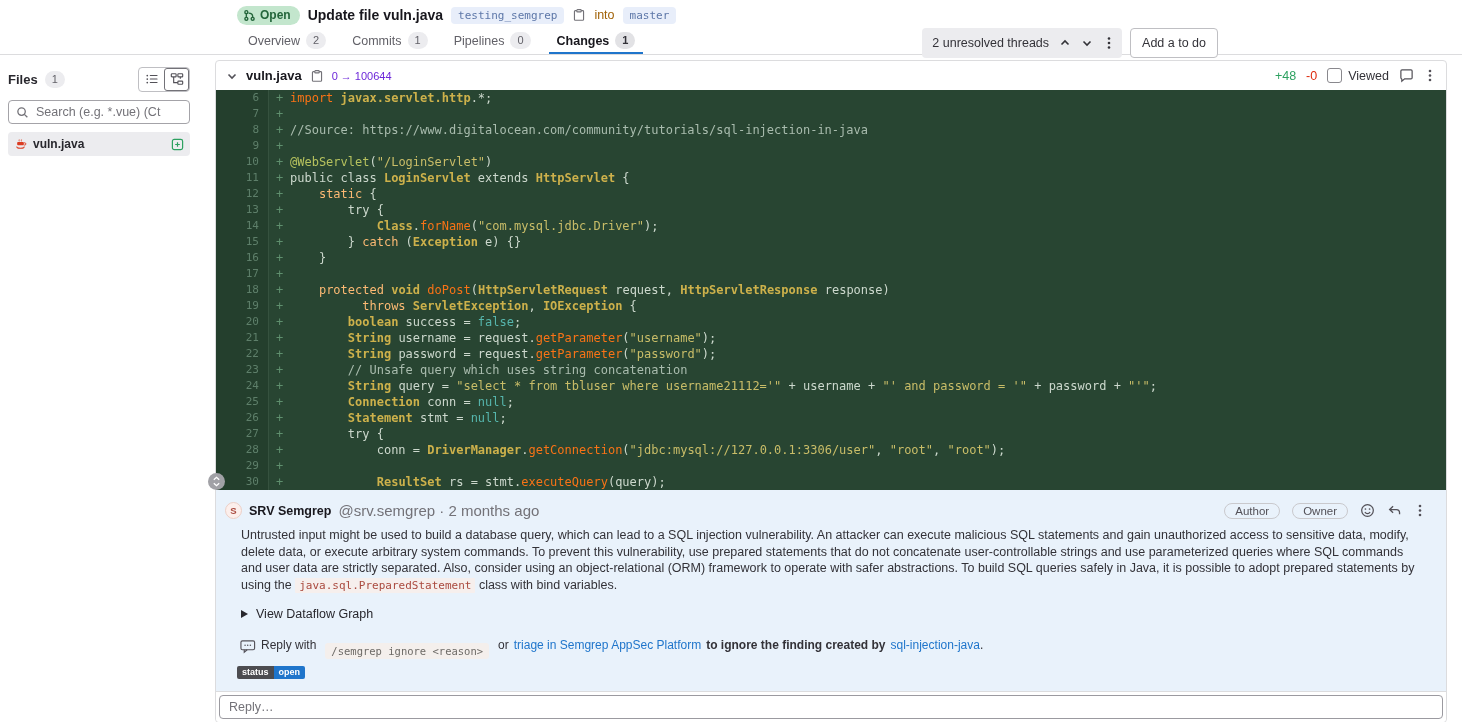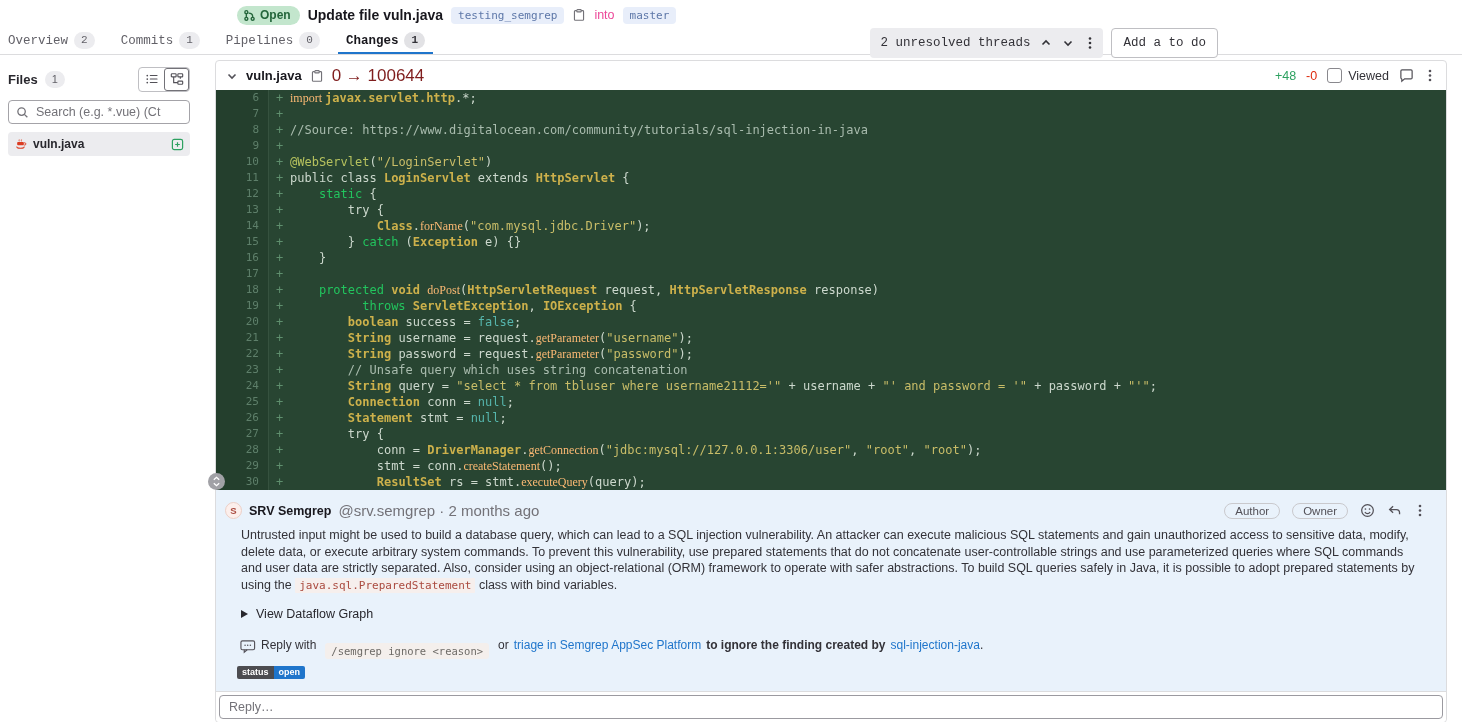--- a/index.html
+++ b/index.html
@@ -11,24 +11,24 @@
   }
   svg { display:block; }
 
   
   .topbar-row1 { display:flex; align-items:center; gap:8px; padding:6px 0 3px 237px; height:27px; }
   .state-badge { display:inline-flex; align-items:center; gap:4px; background:#c3e6cd; color:#24663b;
     border-radius:10px; padding:0 9px 0 6px; height:19px; font-size:12px; font-weight:700; }
   .mr-title { font-size:14px; font-weight:700; color:#18171d; }
   .ref-chip { font-family:"DejaVu Sans Mono",monospace; font-size:11px; background:#e8eefa; color:#5d77a8;
     padding:2px 7px; border-radius:4px; }
-  .into-label { color:#ec4899; }
+  .into-label { color:#a16207; }
   .icon-gray { color:#737278; }
 
-  .tabs-row { position:relative; border-bottom:1px solid #dcdcde; display:flex; gap:10px; height:28px;font-family:Liberation Mono, monospace; }
+  .tabs-row { position:relative; border-bottom:1px solid #dcdcde; padding-left:240px; display:flex; gap:10px; height:28px; }
   .tab { display:flex; align-items:center; gap:6px; padding:0 8px; font-size:12.5px; color:#626168; cursor:pointer; }
   .tab.active { color:#18171d; font-weight:700; box-shadow: inset 0 -2px 0 #1f75cb; }
   .count-pill { background:#ececef; color:#626168; border-radius:9px; font-size:11px; height:17px; line-height:17px;
     padding:0 7px; font-weight:400; }
   .tab.active .count-pill { background:#e2e2e5; color:#333238; font-weight:600; }
 
   .tabbar-right { position:absolute; right:244px; top:1px; display:flex; gap:8px; align-items:center; }
   .threads-group { display:flex; align-items:center; background:#ececef; border-radius:4px; height:30px;
     padding:0 3px 0 10px; gap:2px; color:#333238; }
   .threads-label { margin-right:4px; }
@@ -52,37 +52,37 @@
   .file-item { margin-top:8px; height:24px; background:#ececef; border-radius:4px; display:flex; align-items:center;
     gap:6px; padding:0 6px; cursor:pointer; }
   .file-item .fname { font-size:12px; font-weight:700; color:#28272d; }
   .file-item .added-sq { margin-left:auto; }
 
   
   .diff-panel { position:absolute; left:215px; top:60px; width:1232px; background:#fff;
     border:1px solid #dcdcde; border-radius:4px; }
   .file-header { height:29px; display:flex; align-items:center; gap:8px; padding:0 10px; }
   .file-header .fh-name { font-size:13px; font-weight:700; color:#18171d; }
-  .file-header .fh-mode { font-size:17px; color:#7f1d1d; }
+  .file-header .fh-mode { font-size:11px; color:#6d28d9; }
   .fh-right { margin-left:auto; display:flex; align-items:center; gap:10px; }
   .stat-add { color:#2da160; font-size:12.5px; }
   .stat-del { color:#dd2b0e; font-size:12.5px; }
   .viewed-wrap { display:flex; align-items:center; gap:6px; color:#333238; }
   .checkbox { width:15px; height:15px; border:1px solid #89888d; border-radius:3px; background:#fff; cursor:pointer; }
 
   
   .code-area { background:#284532; }
   .code-row { display:flex; height:16px; line-height:16px; font-family:"DejaVu Sans Mono",monospace; font-size:12px; }
   .ln { flex:none; width:53px; text-align:right; padding-right:9px; color:#5e7f6a; font-size:11px;
     background:#243f2d; border-right:1px solid #36523f; cursor:pointer; }
   .sign { flex:none; width:21px; text-align:center; color:#5f8f6e; }
   .code-text { white-space:pre; color:#ccd8cd; }
-  .tok-kw { color:#22c55e;text-align:center; }
+  .tok-kw { color:#fdba74;text-align:center; }
   .tok-ty { color:#cdb14b; font-weight:700; }
-  .tok-fn { color:#fdba74;font-family:Liberation Serif, serif; }
+  .tok-fn { color:#f97316; }
   .tok-st { color:#c9bd68; }
   .tok-cm { color:#a9bcae; }
   .tok-nu { color:#56b6ad; }
   .tok-an { color:#b6c25e; }
 
   .expand-btn { position:absolute; left:-8px; top:412px; width:17px; height:17px; border-radius:50%;
     background:#a1a1a6; color:#fff; display:flex; align-items:center; justify-content:center; cursor:pointer;
     border:none; padding:0; }
 
   
@@ -408,21 +408,20 @@
         <span class="code-text"><span class="tok-pl">        try {</span></span>
       </div>
       <div class="code-row">
         <span class="ln">28</span>
         <span class="sign">+</span>
         <span class="code-text"><span class="tok-pl">            conn = </span><span class="tok-ty">DriverManager</span><span class="tok-pl">.</span><span class="tok-fn">getConnection</span><span class="tok-pl">(</span><span class="tok-st">"jdbc:mysql://127.0.0.1:3306/user"</span><span class="tok-pl">, </span><span class="tok-st">"root"</span><span class="tok-pl">, </span><span class="tok-st">"root"</span><span class="tok-pl">);</span></span>
       </div>
       <div class="code-row">
         <span class="ln">29</span>
         <span class="sign">+</span>
-        <span class="code-text"><span class="tok-pl">            stmt = conn.</span><span class="tok-fn">createStatement</span><span class="tok-pl">();</span></span>
       </div>
       <div class="code-row">
         <span class="ln">30</span>
         <span class="sign">+</span>
         <span class="code-text"><span class="tok-pl">            </span><span class="tok-ty">ResultSet</span><span class="tok-pl"> rs = stmt.</span><span class="tok-fn">executeQuery</span><span class="tok-pl">(query);</span></span>
       </div>
     </div>
 
   <button class="expand-btn" aria-label="expand lines">
     <span>

